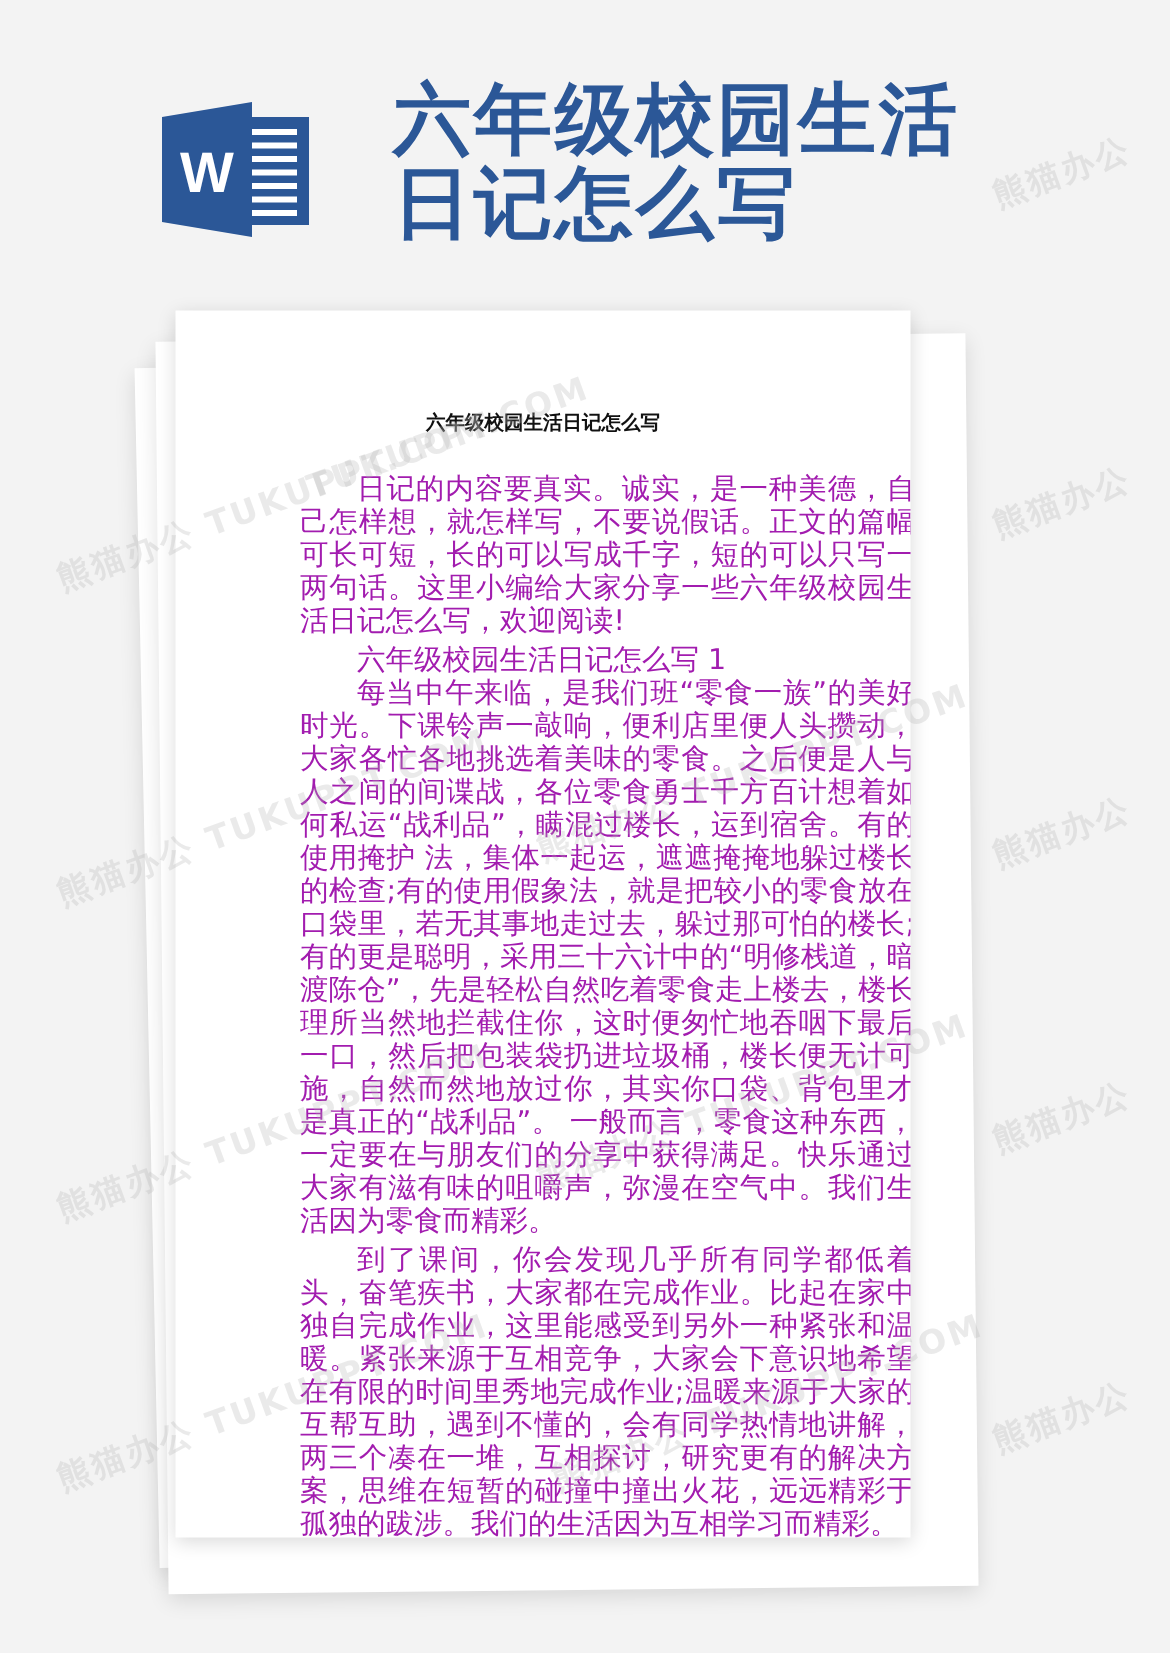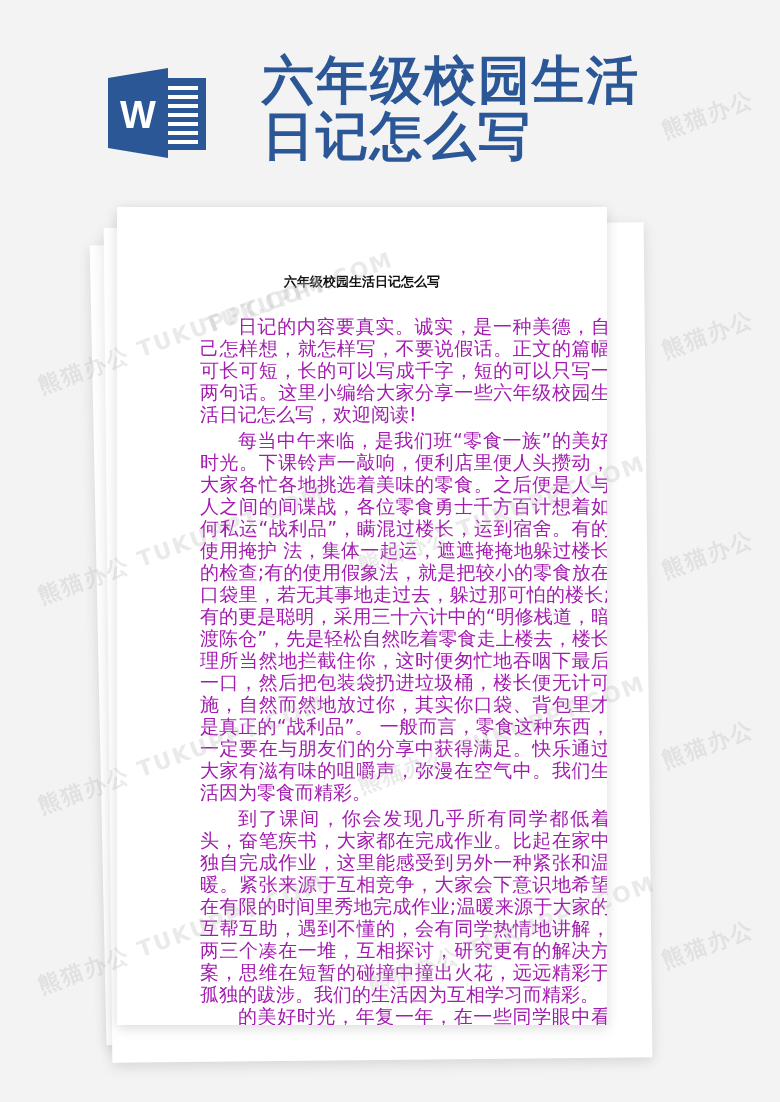--- a/index.html
+++ b/index.html
@@ -64,20 +64,21 @@
   <div class="banner-title">六年级校园生活日记怎么写</div>
 </div>
 
 <div class="paper-back b1"></div>
 <div class="paper-back b2"></div>
 
 <div class="page">
   <div class="doc-title">六年级校园生活日记怎么写</div>
   <div class="doc-body">
     <p>日记的内容要真实。诚实，是一种美德，自己怎样想，就怎样写，不要说假话。正文的篇幅可长可短，长的可以写成千字，短的可以只写一两句话。这里小编给大家分享一些六年级校园生活日记怎么写，欢迎阅读!</p>
+    <p class="sub">六年级校园生活日记怎么写 1</p>
     <p>每当中午来临，是我们班“零食一族”的美好时光。下课铃声一敲响，便利店里便人头攒动，大家各忙各地挑选着美味的零食。之后便是人与人之间的间谍战，各位零食勇士千方百计想着如何私运“战利品”，瞒混过楼长，运到宿舍。有的使用掩护 法，集体一起运，遮遮掩掩地躲过楼长的检查;有的使用假象法，就是把较小的零食放在口袋里，若无其事地走过去，躲过那可怕的楼长;有的更是聪明，采用三十六计中的“明修栈道，暗渡陈仓”，先是轻松自然吃着零食走上楼去，楼长理所当然地拦截住你，这时便匆忙地吞咽下最后一口，然后把包装袋扔进垃圾桶，楼长便无计可施，自然而然地放过你，其实你口袋、背包里才是真正的“战利品”。 一般而言，零食这种东西，一定要在与朋友们的分享中获得满足。快乐通过大家有滋有味的咀嚼声，弥漫在空气中。我们生活因为零食而精彩。</p>
     <p class="tight">到了课间，你会发现几乎所有同学都低着头，奋笔疾书，大家都在完成作业。比起在家中独自完成作业，这里能感受到另外一种紧张和温暖。紧张来源于互相竞争，大家会下意识地希望在有限的时间里秀地完成作业;温暖来源于大家的互帮互助，遇到不懂的，会有同学热情地讲解，两三个凑在一堆，互相探讨，研究更有的解决方案，思维在短暂的碰撞中撞出火花，远远精彩于孤独的跋涉。我们的生活因为互相学习而精彩。</p>
     <p class="tight">的美好时光，年复一年，在一些同学眼中看似枯燥乏味的学校生活，</p>
   </div>
 </div>
 
 <div class="wm" style="left:30px;top:320px;"><span>熊猫办公</span> <span>TUKUPPT.COM</span></div>
 <div class="wm" style="left:200px;top:280px;"><span>TUKUPPT.COM</span></div>
 <div class="wm" style="left:660px;top:100px;"><span>熊猫办公</span></div>
 <div class="wm" style="left:660px;top:320px;"><span>熊猫办公</span></div>

